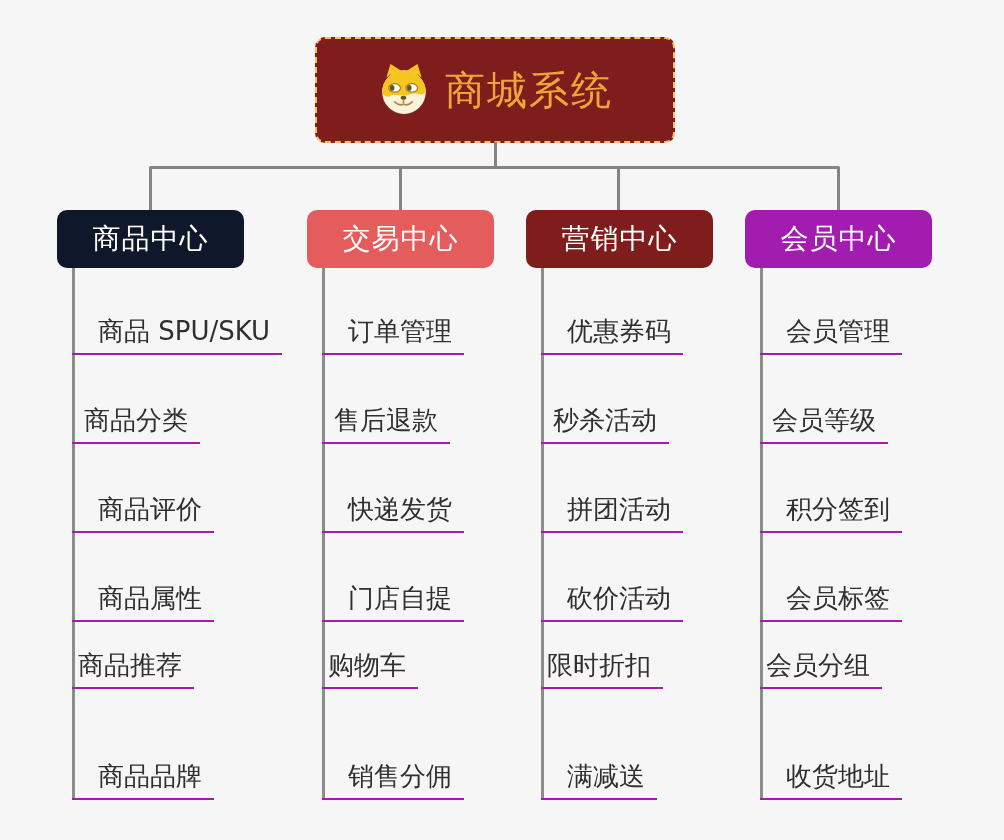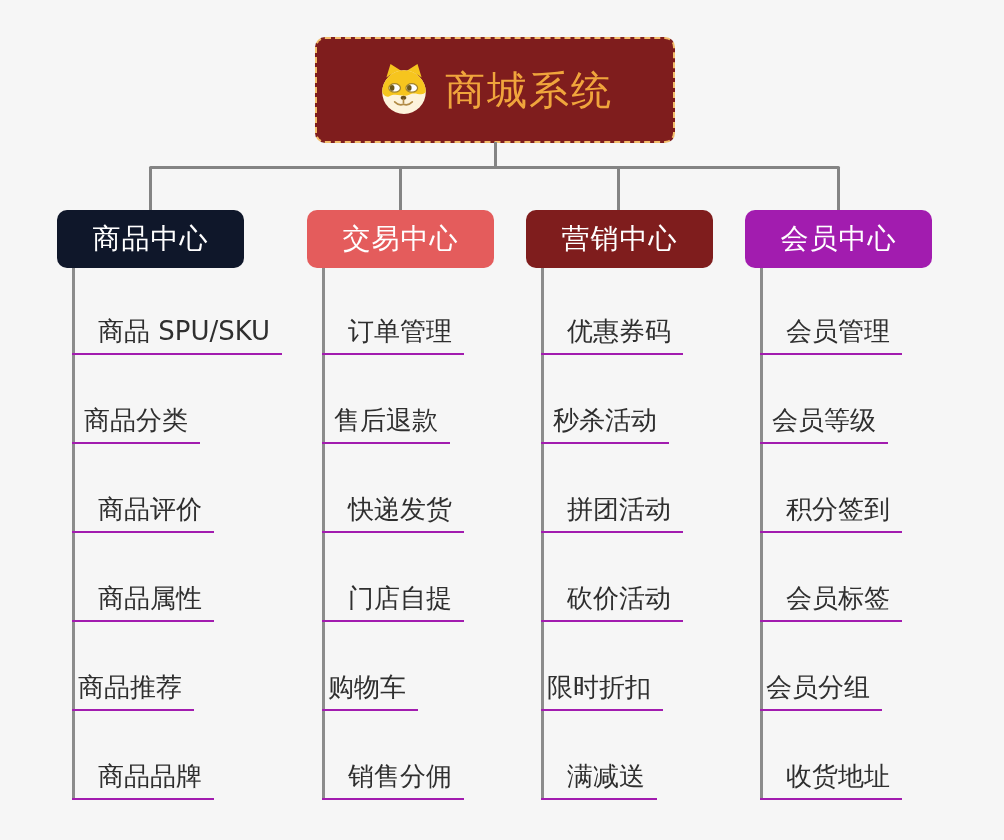--- a/index.html
+++ b/index.html
@@ -50,21 +50,21 @@
     background:#8c8c8c;
   }
   .child{
     position:absolute;left:15px;height:44px;width:max-content;
     box-sizing:border-box;border-bottom:2px solid #a21caf;
     display:flex;align-items:flex-end;
     padding:0 12px 4px 26px;
     font-size:26px;color:#2f2f2f;white-space:nowrap;
   }
   .r0{top:101px;} .r1{top:190px;padding-left:12px;} .r2{top:279px;}
-  .r3{top:368px;} .r4{top:457px;padding-left:6px;} .r5{top:546px;}
+  .r3{top:368px;} .r4{top:435px;padding-left:6px;} .r5{top:546px;}
 </style>
 </head>
 <body>
 
 <div class="canvas">
 
   <div class="root">
     <svg class="doge" viewBox="0 0 52 52">
 
       <path d="M9 14 L13 1 L24 8 Q15 9.5 9 14 Z" fill="#f6c51e"></path>

